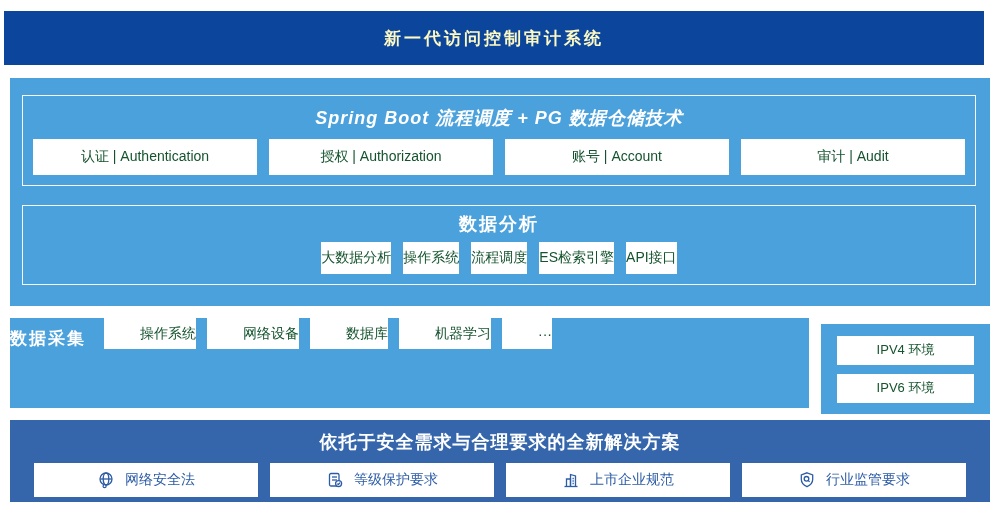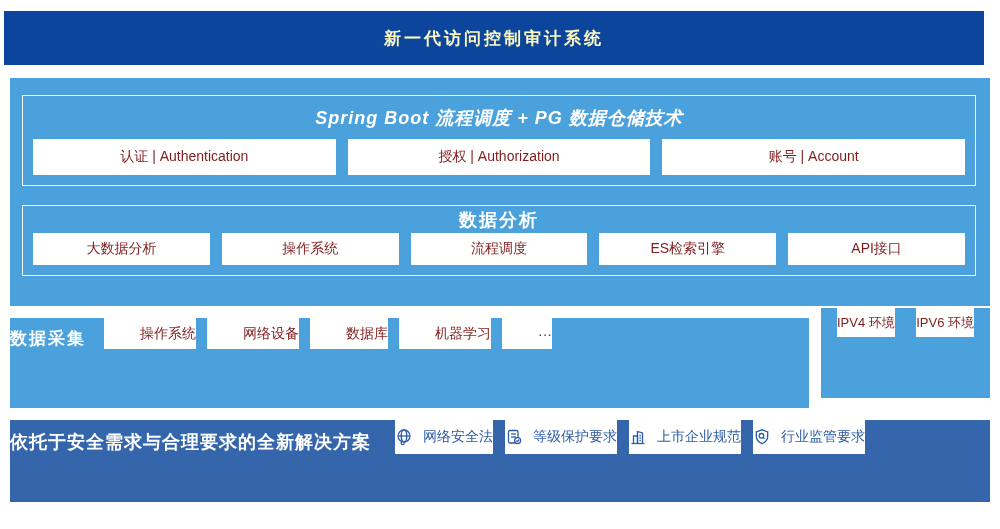--- a/index.html
+++ b/index.html
@@ -13,55 +13,55 @@
     background:#0b459c;color:#fef9c3;display:flex;align-items:center;justify-content:center;
     font-size:17px;font-weight:bold;letter-spacing:3px;
   }
   
   .mid{position:absolute;left:10px;top:78px;width:980px;height:228px;background:#4ba1dc;}
   .frame{
     position:absolute;left:12px;width:954px;border:1px solid rgba(255,255,255,.95);
     display:flex;flex-direction:column;box-sizing:border-box;
   }
   .frame-1{top:17px;height:91px;}
-  .frame-2{top:127px;height:71px;}
+  .frame-2{top:127px;height:80px;align-items:center;}
   .frame-title{
     flex:1;display:flex;align-items:center;justify-content:center;
     color:#ffffff;font-weight:bold;font-size:18px;letter-spacing:2px;
   }
   .frame-title.italic{font-style:italic;letter-spacing:1px;}
   .row{display:flex;gap:12px;padding:0 10px 10px 10px;}
   .btn{
     background:#ffffff;flex:1;display:flex;align-items:center;justify-content:center;
-    color:#7f1d1d;font-size:14px;white-space:nowrap;
+    color:#14532d;font-size:14px;white-space:nowrap;
   }
   .row-1 .btn{height:36px;}
   .row-2 .btn{height:32px;}
   
   .collect{
     position:absolute;left:10px;top:318px;width:799px;height:90px;background:#4ba1dc;
     display:flex;flex-direction:row;box-sizing:border-box;
   }
   .collect-title{
     height:40px;display:flex;align-items:center;justify-content:center;
     color:#ffffff;font-weight:bold;font-size:17px;letter-spacing:2px;
   }
   .collect-row{display:flex;gap:11px;padding:0 18px;}
   .collect-row .btn{height:31px;padding-left:36px;}
   
   .env{
-    position:absolute;left:821px;top:308px;width:169px;height:90px;background:#4ba1dc;
-    display:flex;flex-direction:row;align-items:stretch;justify-content:space-between;
+    position:absolute;left:821px;top:324px;width:169px;height:90px;background:#4ba1dc;
+    display:flex;flex-direction:column;align-items:stretch;justify-content:center;
     gap:9px;padding:0 16px;box-sizing:border-box;
   }
   .env .btn{height:29px;font-size:13px;flex:none;}
   
   .solution{
     position:absolute;left:10px;top:420px;width:980px;height:82px;background:#3566ac;
-    display:flex;flex-direction:row;box-sizing:border-box;
+    display:flex;flex-direction:column;box-sizing:border-box;
   }
   .solution-title{
     height:43px;display:flex;align-items:center;justify-content:center;
     color:#ffffff;font-weight:bold;font-size:18px;letter-spacing:1px;
   }
   .solution-row{display:flex;gap:12px;padding:0 24px;}
   .sol-btn{
     background:#ffffff;flex:1;height:34px;display:flex;align-items:center;justify-content:center;
     gap:10px;color:#2c5ca6;font-size:14px;white-space:nowrap;
   }
@@ -77,20 +77,21 @@
   </div>
 
   <div class="mid">
 
     <div class="frame frame-1">
       <div class="frame-title italic">Spring Boot 流程调度 + PG 数据仓储技术</div>
       <div class="row row-1">
         <div class="btn">认证 | Authentication</div>
         <div class="btn">授权 | Authorization</div>
         <div class="btn">账号 | Account</div>
+        <div class="btn">审计 | Audit</div>
       </div>
     </div>
 
     <div class="frame frame-2">
       <div class="frame-title">数据分析</div>
       <div class="row row-2">
         <div class="btn">大数据分析</div>
         <div class="btn">操作系统</div>
         <div class="btn">流程调度</div>
         <div class="btn">ES检索引擎</div>

